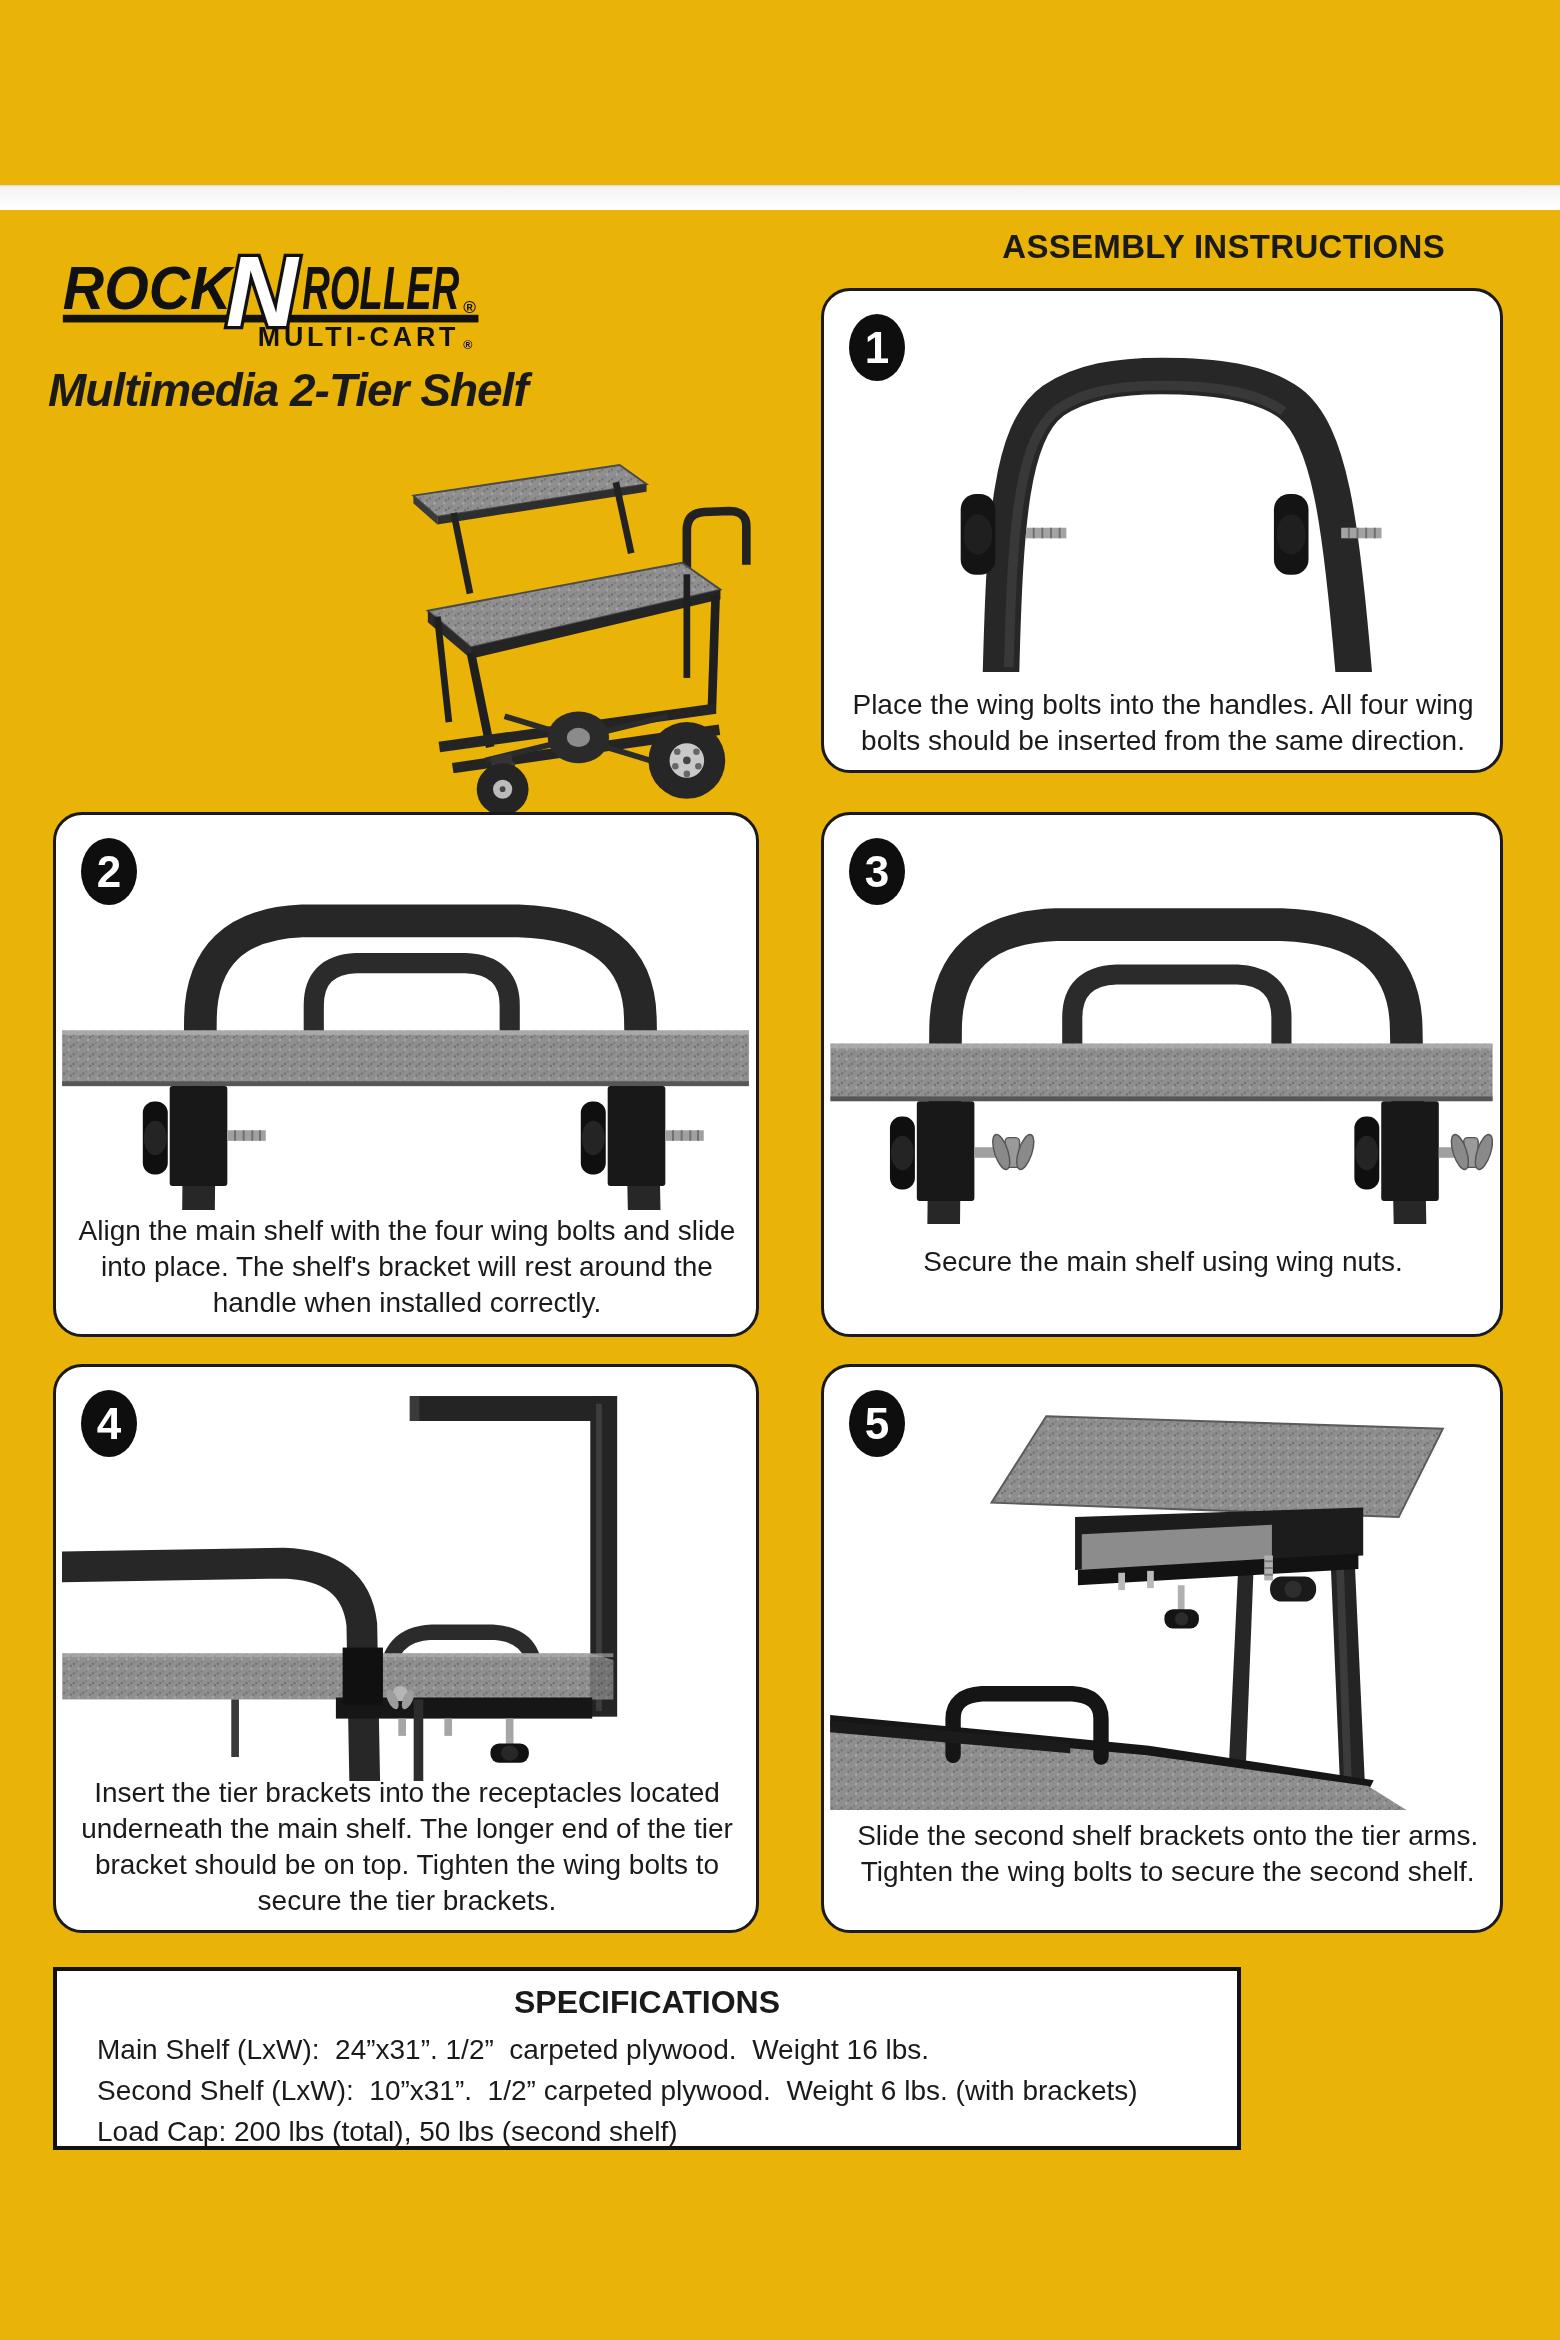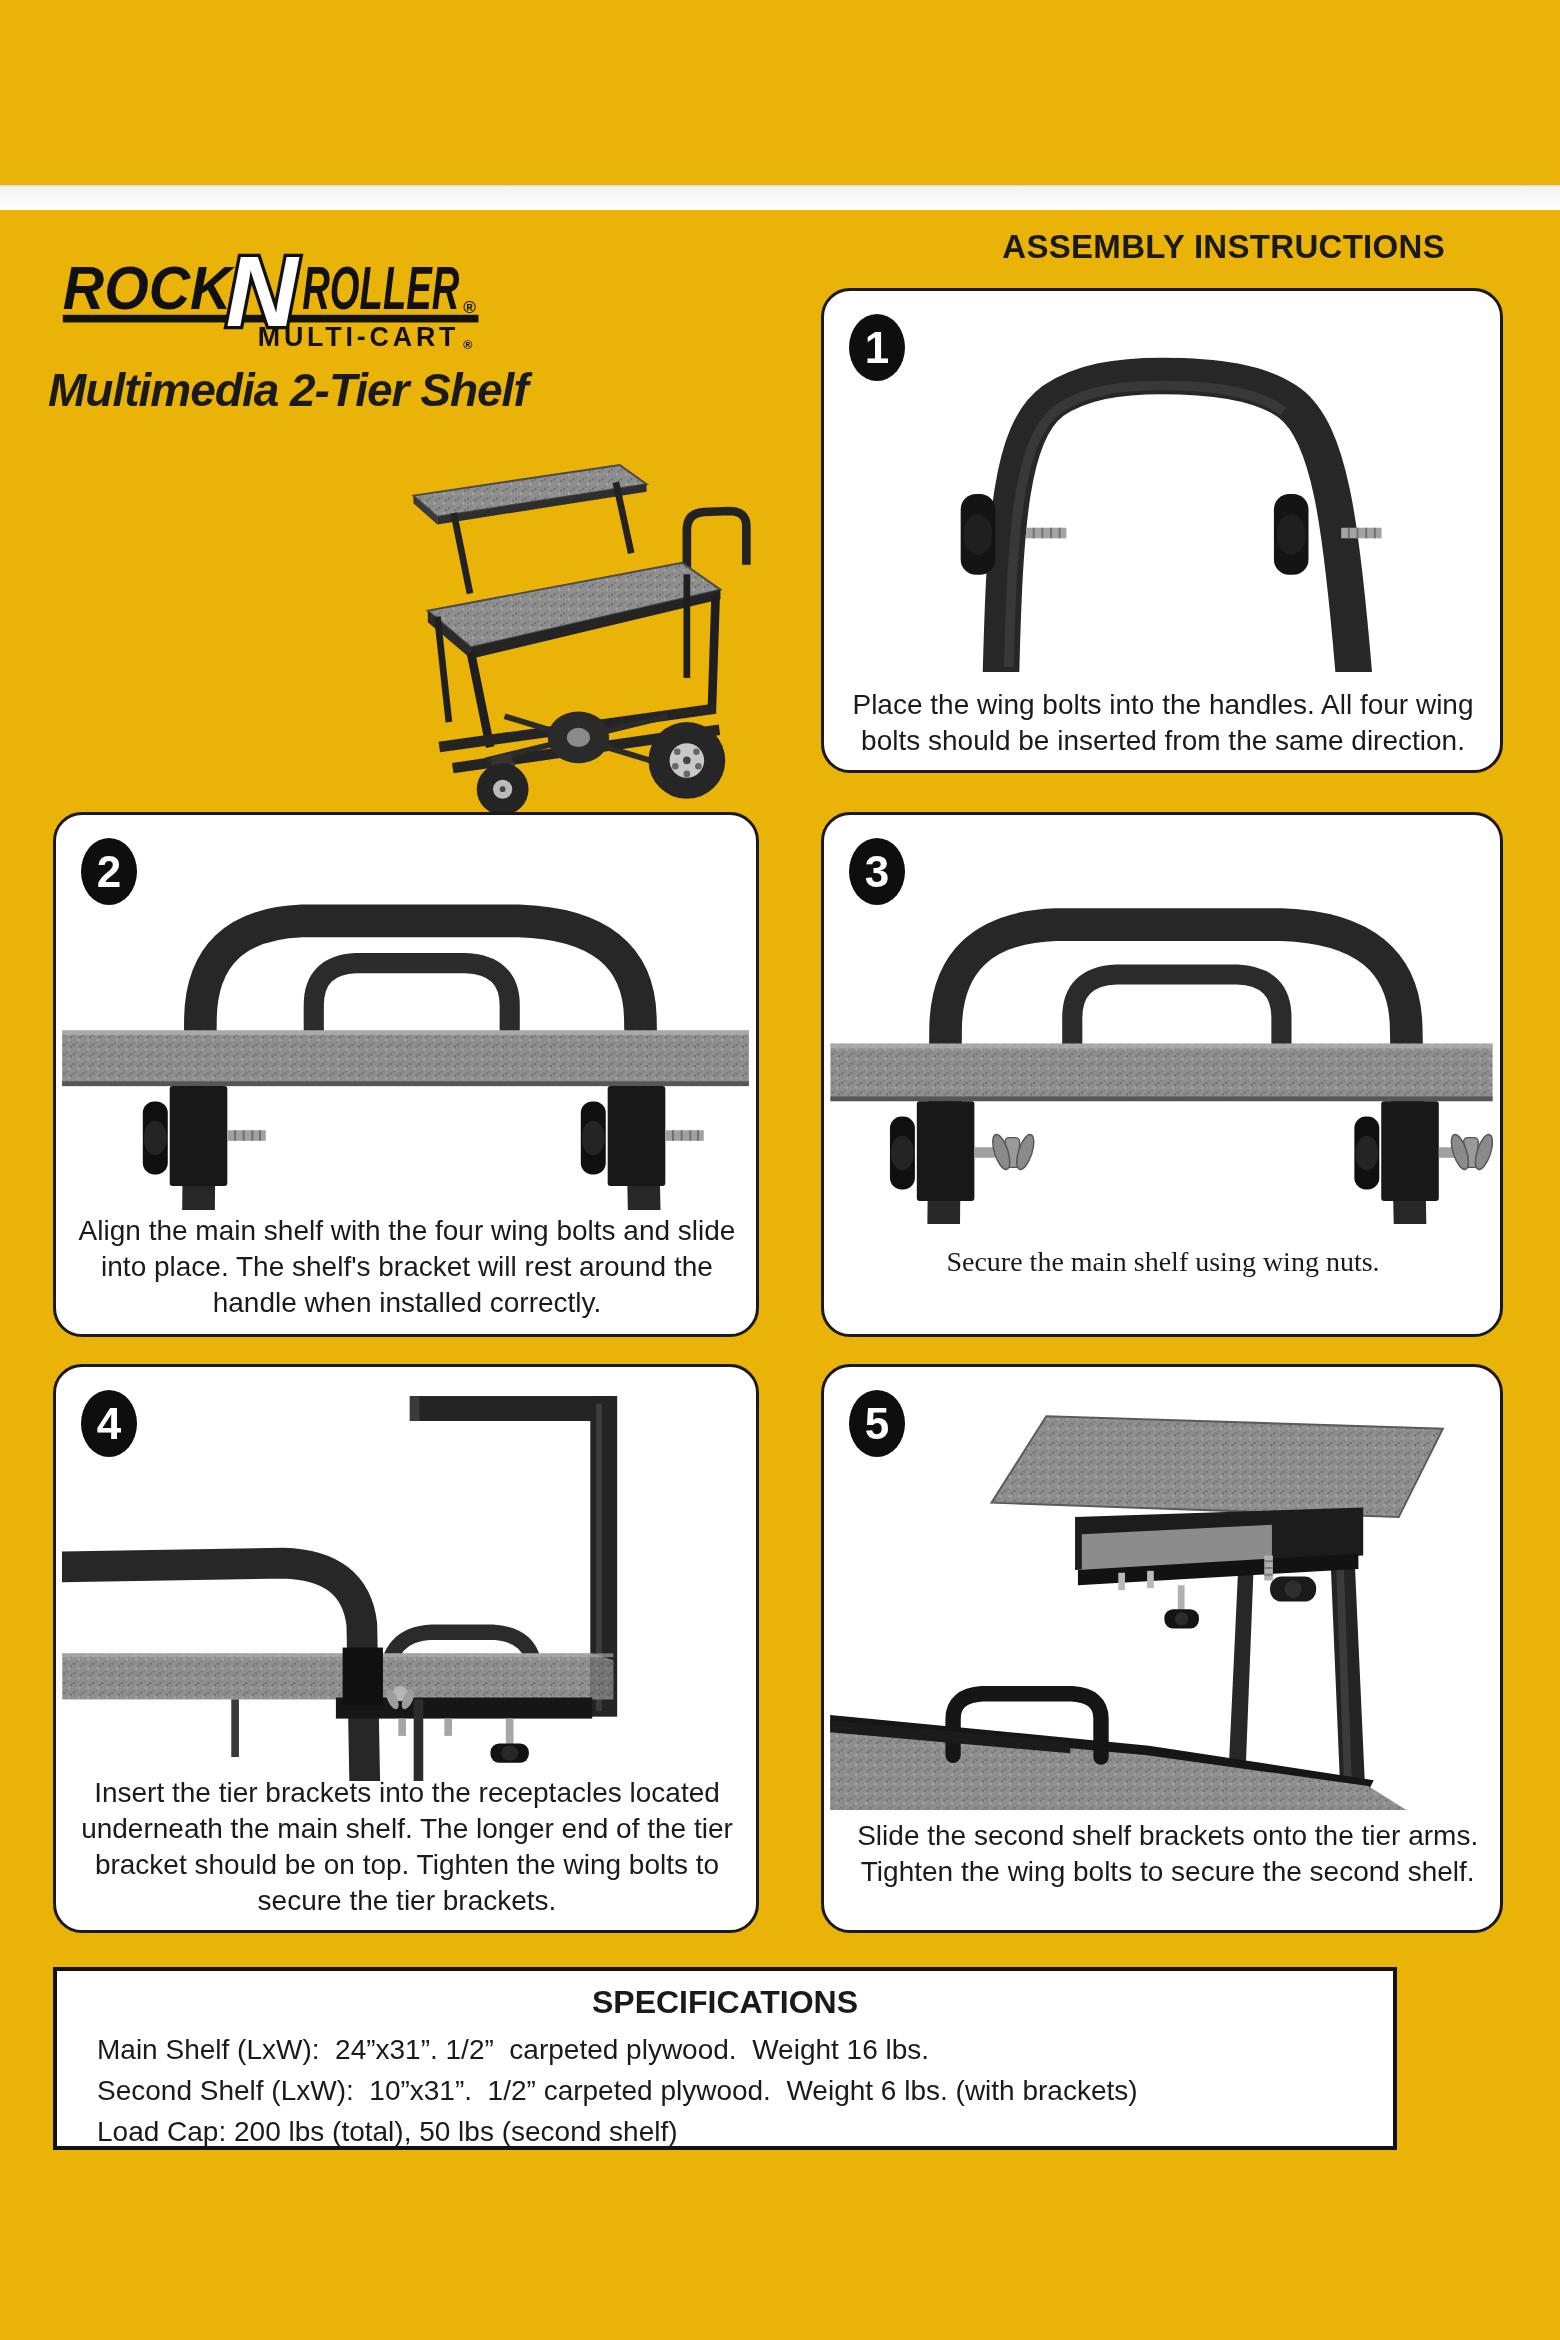--- a/index.html
+++ b/index.html
@@ -18,23 +18,23 @@
   .parts .part-item{font-size:33px;line-height:45px;}
   .cart-figure{position:absolute;left:399px;top:428px;width:379px;height:402px;}
   
   .panel{position:absolute;border:3.8px solid #1a1a1a;border-radius:29px;background:#fff;box-sizing:border-box;}
   .badge{position:absolute;left:25px;top:23px;width:56px;height:67px;border-radius:50%;
     background:#0e0e0e;color:#fff;font-weight:bold;font-size:44px;
     display:flex;align-items:center;justify-content:center;z-index:3;}
   .figure{position:absolute;z-index:1;}
   .figure svg{display:block;}
   .caption{position:absolute;left:15.4px;right:13.4px;margin:0;font-size:28px;line-height:36px;z-index:2;text-align:center;}
-  .caption.center{text-align:center;font-family:Liberation Serif, serif;}
+  .caption.center{text-align:center;}
   
-  .specs{position:absolute;left:53px;top:1967px;width:1344px;height:183px;border:4.8px solid #111;
+  .specs{position:absolute;left:53px;top:1967px;width:1188px;height:183px;border:4.8px solid #111;
     box-sizing:border-box;background:#fff;}
   .specs .specs-title{text-align:center;font-size:32px;font-weight:bold;margin:13.4px 0 7.7px 0;}
   .specs .spec-line{margin-left:40px;font-size:28px;line-height:41px;white-space:pre-wrap;}
   .tube{fill:none;stroke:#272727;stroke-linecap:round;}
   .tube2{fill:none;stroke:#2b2b2b;stroke-linecap:round;}
 </style>
 </head>
 <body>
 
 <div class="page">

